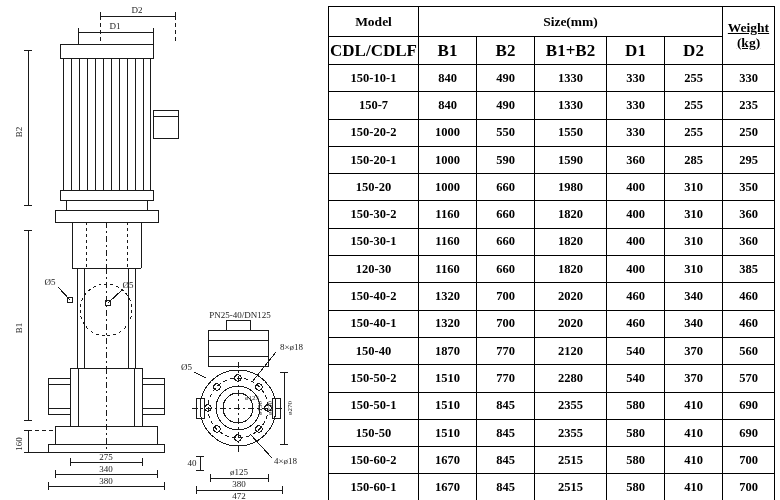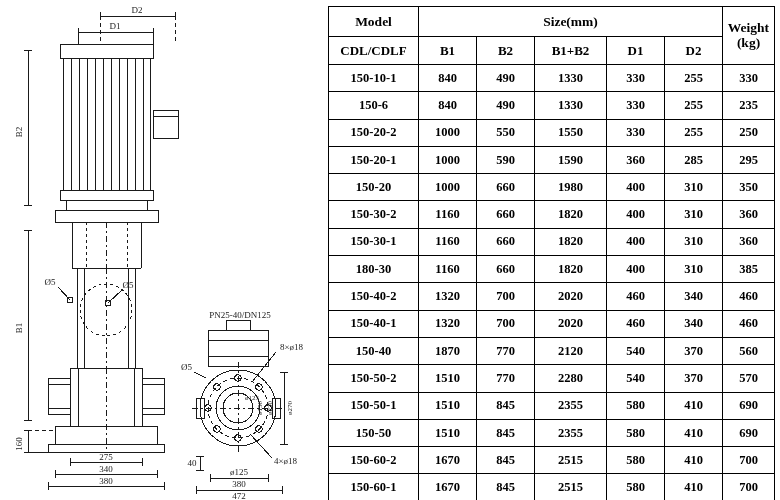--- a/index.html
+++ b/index.html
@@ -11,22 +11,22 @@
   .drawing svg{display:block;}
 
   
   .table-wrap{position:absolute;left:328px;top:6px;width:446px;}
   table{border-collapse:collapse;width:446px;table-layout:fixed;}
   table, th, td{border:1.6px solid #000;}
   th,td{text-align:center;vertical-align:middle;font-family:"Liberation Serif",serif;}
   thead th{font-weight:bold;margin-top:37px;}
   .h-model{font-size:13.5px;height:27px;}
   .h-size{font-size:13.5px;height:27px;}
-  .h-weight{font-size:13.5px;line-height:1.05;height:54px;}
-  .sub th{font-size:13px;height:25px;font-weight:bold;}
+  .h-weight{font-size:13.5px;line-height:1.05;height:54px;text-decoration:underline;}
+  .sub th{font-size:17px;height:25px;font-weight:bold;}
   tbody td{font-size:12.5px;height:24.3px;font-weight:bold;}
   tbody td.model{font-size:12.5px;margin-left:48px;}
   col.c-model{width:90px;}
   col.c-b1{width:58px;}
   col.c-b2{width:58px;}
   col.c-sum{width:72px;}
   col.c-d1{width:58px;}
   col.c-d2{width:58px;}
   col.c-w{width:52px;}
 </style>
@@ -234,21 +234,21 @@
           <tr>
             <td class="model">150-10-1</td>
             <td>840</td>
             <td>490</td>
             <td>1330</td>
             <td>330</td>
             <td>255</td>
             <td>330</td>
           </tr>
           <tr>
-            <td class="model">150-6</td>
+            <td class="model">150-7</td>
             <td>840</td>
             <td>490</td>
             <td>1330</td>
             <td>330</td>
             <td>255</td>
             <td>235</td>
           </tr>
           <tr>
             <td class="model">150-20-2</td>
             <td>1000</td>
@@ -288,21 +288,21 @@
           <tr>
             <td class="model">150-30-1</td>
             <td>1160</td>
             <td>660</td>
             <td>1820</td>
             <td>400</td>
             <td>310</td>
             <td>360</td>
           </tr>
           <tr>
-            <td class="model">180-30</td>
+            <td class="model">120-30</td>
             <td>1160</td>
             <td>660</td>
             <td>1820</td>
             <td>400</td>
             <td>310</td>
             <td>385</td>
           </tr>
           <tr>
             <td class="model">150-40-2</td>
             <td>1320</td>

